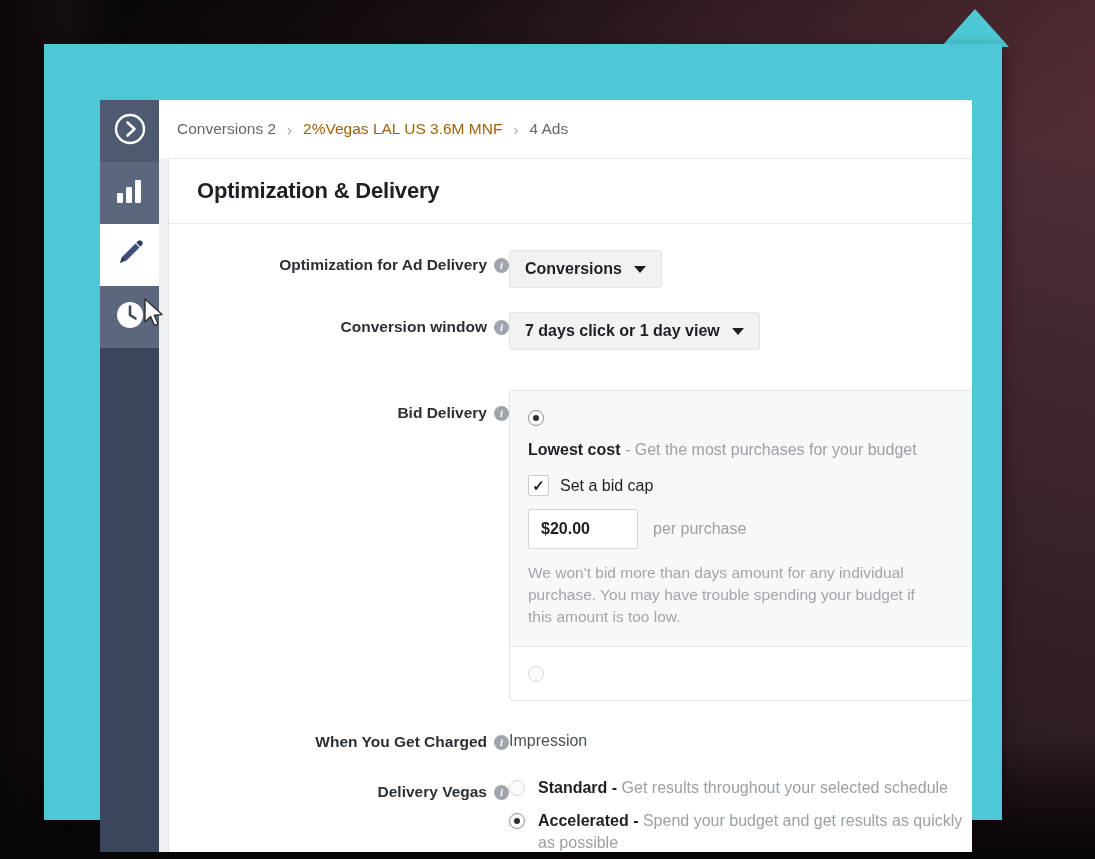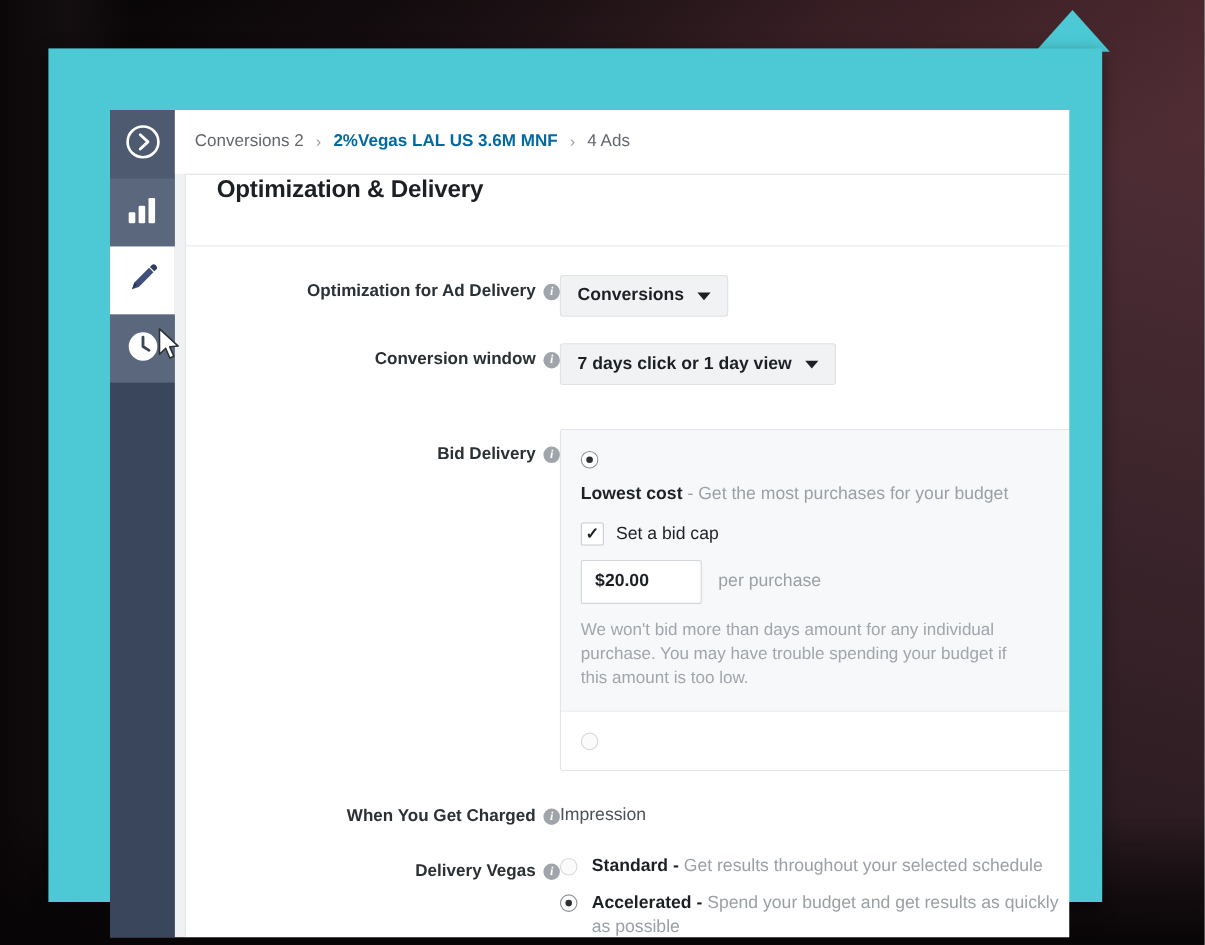--- a/index.html
+++ b/index.html
@@ -110,43 +110,43 @@
     display: flex;
     align-items: center;
     padding-left: 18px;
     font-size: 15.5px;
   }
   .crumb {
     color: #62676d;
     white-space: nowrap;
   }
   .crumb.strong {
-    color: #0369a1;
-    font-weight: bold;
+    color: #a16207;
+    font-weight: normal;
   }
   .crumb-sep {
     color: #9aa0a6;
     margin: 0 11px;
     font-size: 15px;
   }
 
   
   #card {
     margin: 0 0 0 9px;
     background: #ffffff;
     flex: 1 1 auto;
     border-top: 1px solid #e3e5e8;
     border-left: 1px solid #e3e5e8;
     overflow: hidden;
     min-height: 0;
   }
   #card-header {
     height: 64px;
     display: flex;
-    align-items: flex-start;
+    align-items: center;
     padding-left: 28px;
     border-bottom: 1px solid #e8eaed;
   }
   #card-title {
     font-size: 22px;
     font-weight: bold;
     color: #1c2025;
     letter-spacing: -0.2px;
   }
 

